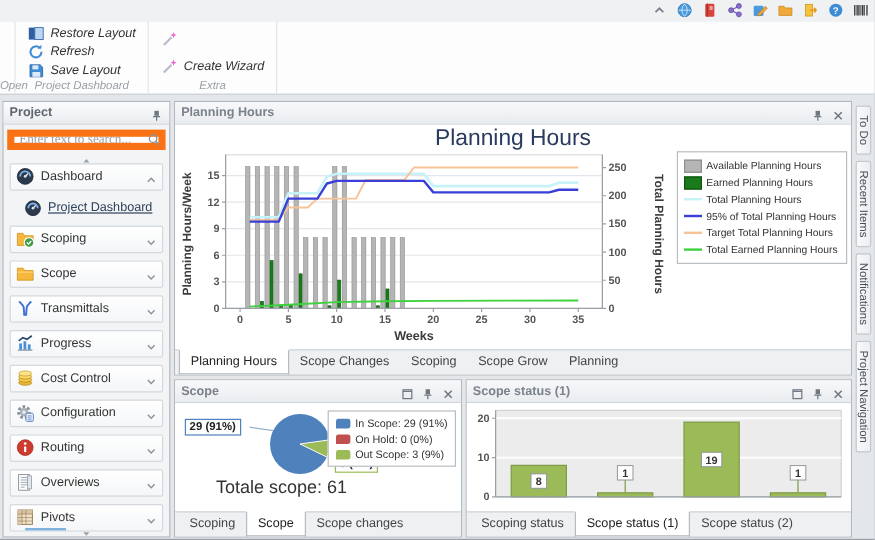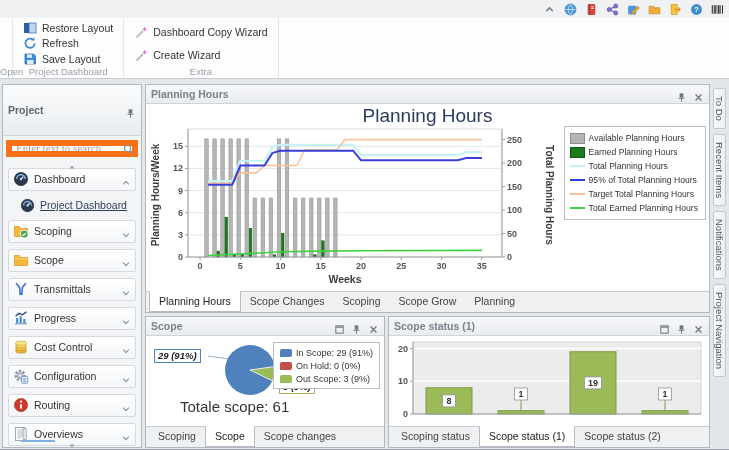--- a/index.html
+++ b/index.html
@@ -6,32 +6,32 @@
   .app{position:relative;width:729px;height:450px;background:#e4e7ea;overflow:hidden;
        border-bottom:1px solid #9aa0a6;box-sizing:border-box;-webkit-font-smoothing:antialiased;}
 
   
   .tabrow{position:absolute;left:0;top:0;width:729px;height:18px;background:#eff1f3;display:flex;align-items:flex-end;}
   .rtab{padding:2px 11px 1px;font-size:10.5px;color:#333;height:15px;line-height:14px;cursor:default;}
   .rtab.active{background:#fff;border:1px solid #c9ced4;border-bottom:none;border-radius:2px 2px 0 0;}
   .winicons{position:absolute;right:5px;top:2px;display:flex;gap:8px;align-items:center;}
   .winicons .wi{width:13px;height:13px;display:inline-block;}
   .ribbon{position:absolute;left:0;top:18px;width:729px;height:60px;background:#fdfdfe;border-bottom:1px solid #c6cbd1;display:flex;}
-  .rgroup{position:relative;border-right:1px solid #e2e5e9;padding:2px 6px 12px 6px;box-sizing:border-box;}
+  .rgroup{position:relative;border-right:1px solid #e2e5e9;padding:2px 6px 12px 6px;box-sizing:border-box;font-style:italic;}
   .rgroup-label{position:absolute;bottom:1px;left:0;width:100%;text-align:center;font-size:9.5px;color:#9aa0a6;}
   .bigbtn{display:flex;flex-direction:column;align-items:center;width:34px;padding:1px 2px;border-radius:2px;}
   .bigbtn .blabel{font-size:10.5px;color:#333;margin-top:1px;}
   .smallcol{display:flex;flex-direction:column;justify-content:space-between;height:46px;}
   .smallcol.loose{justify-content:space-around;}
   .sbtn{display:flex;align-items:center;gap:5px;font-size:10.5px;color:#333;padding:0 4px;height:15px;border-radius:2px;white-space:nowrap;}
   .sbtn svg{flex:0 0 auto;}
 
   
   .sidebar{position:absolute;left:2px;top:84px;width:140px;height:364px;background:#f2f4f6;border:1px solid #b2b8bf;box-sizing:border-box;}
-  .sb-head{height:18px;background:linear-gradient(#fbfcfd,#e9ecef);border-bottom:1px solid #d4d8dd;display:flex;align-items:center;padding:16px 5px;}
+  .sb-head{height:18px;background:linear-gradient(#fbfcfd,#e9ecef);border-bottom:1px solid #d4d8dd;display:flex;align-items:center;padding:0 5px;}
   .sb-head .t{flex:1;font-size:10.5px;font-weight:bold;color:#5f6670;}
   .sb-search{position:relative;padding:2px 3px;}
   .sb-search input{width:100%;box-sizing:border-box;height:17px;border:6px solid #f97316;font-size:11px;padding:0 16px 0 4px;color:#444;font-family:Liberation Serif, serif;}
   .sb-search input::placeholder{color:#9aa1a9;}
   .sb-search .mag{position:absolute;right:7px;top:5px;width:11px;height:11px;}
   .sb-scroll{height:8px;display:flex;align-items:center;justify-content:center;}
   .sb-items{padding:1px 5px;}
   .sb-item{display:flex;align-items:center;height:21px;margin-bottom:6px;background:linear-gradient(#ffffff,#f4f6f8);
            border:1px solid #d5d9dd;border-radius:2px;padding:0 4px;cursor:default;}
   .sb-item .ic{width:16px;height:16px;margin-right:5px;flex:0 0 auto;}
@@ -58,21 +58,21 @@
   #panel-status{left:388px;top:316px;width:322px;height:132px;}
 
   .chart-title{position:absolute;left:0;top:1px;width:100%;text-align:center;font-size:19px;color:#2a3c5e;}
   #planning-svg{position:absolute;left:2px;top:21px;}
   .legendbox{position:absolute;right:3px;top:22px;background:#fff;border:1px solid #b8bdc2;padding:4px 7px 4px 5px;}
   .lg-item{display:flex;align-items:center;gap:4px;height:14px;}
   .lg-item .sw{flex:0 0 auto;}
   .lg-item .tx{font-size:8.6px;color:#333;white-space:nowrap;}
 
   
-  .callout{position:absolute;font-size:9.5px;font-weight:bold;color:#222;background:#fdfdfd;border:1px solid;padding:0 3px;line-height:12px;font-style:italic;}
+  .callout{position:absolute;font-size:9.5px;font-weight:bold;color:#222;background:#fdfdfd;border:1px solid;padding:0 3px;line-height:12px;}
   #pie-legend{position:absolute;right:4px;top:6px;background:#fff;border:1px solid #b8bdc2;padding:3px 6px;}
   #pie-legend .lg-item{height:13px;}
   #pie-legend .tx{font-size:9px;}
   .total-label{position:absolute;left:34px;top:62px;font-size:15px;color:#333;}
 
   
   .rstrip{position:absolute;right:0;top:84px;width:17px;height:366px;display:flex;flex-direction:column;gap:5px;padding-top:4px;box-sizing:border-box;}
   .vtab{writing-mode:vertical-rl;font-size:9.5px;color:#4a5057;background:linear-gradient(90deg,#f8f9fa,#eceef1);
         border:1px solid #c3c8cd;border-radius:2px;padding:7px 1px;margin-left:1px;width:13px;box-sizing:border-box;
         display:flex;align-items:center;justify-content:center;cursor:default;}
@@ -156,21 +156,20 @@
           </div>
           <div class="rgroup-label">Project Dashboard</div>
         </div>
         <div class="rgroup">
           <div class="smallcol loose">
             <div class="sbtn">
               <span style="width: 14px; height: 14px; display: block;"><svg viewBox="0 0 14 14" width="100%" height="100%">
                   <path d="M2.5 12.5 9 6" stroke="#b9bac9" stroke-width="1.8"></path>
                   <path d="M10.6 1.6l.75 1.85 1.85.75-1.85.75-.75 1.85-.75-1.85L8 4.2l1.85-.75z" fill="#e86ad0"></path>
                 </svg></span>
-              <span>Dashboard Copy Wizard</span>
             </div>
             <div class="sbtn">
               <span style="width: 14px; height: 14px; display: block;"><svg viewBox="0 0 14 14" width="100%" height="100%">
                   <path d="M2.5 12.5 9 6" stroke="#b9bac9" stroke-width="1.8"></path>
                   <path d="M10.6 1.6l.75 1.85 1.85.75-1.85.75-.75 1.85-.75-1.85L8 4.2l1.85-.75z" fill="#e86ad0"></path>
                 </svg></span>
               <span>Create Wizard</span>
             </div>
           </div>
           <div class="rgroup-label">Extra</div>

